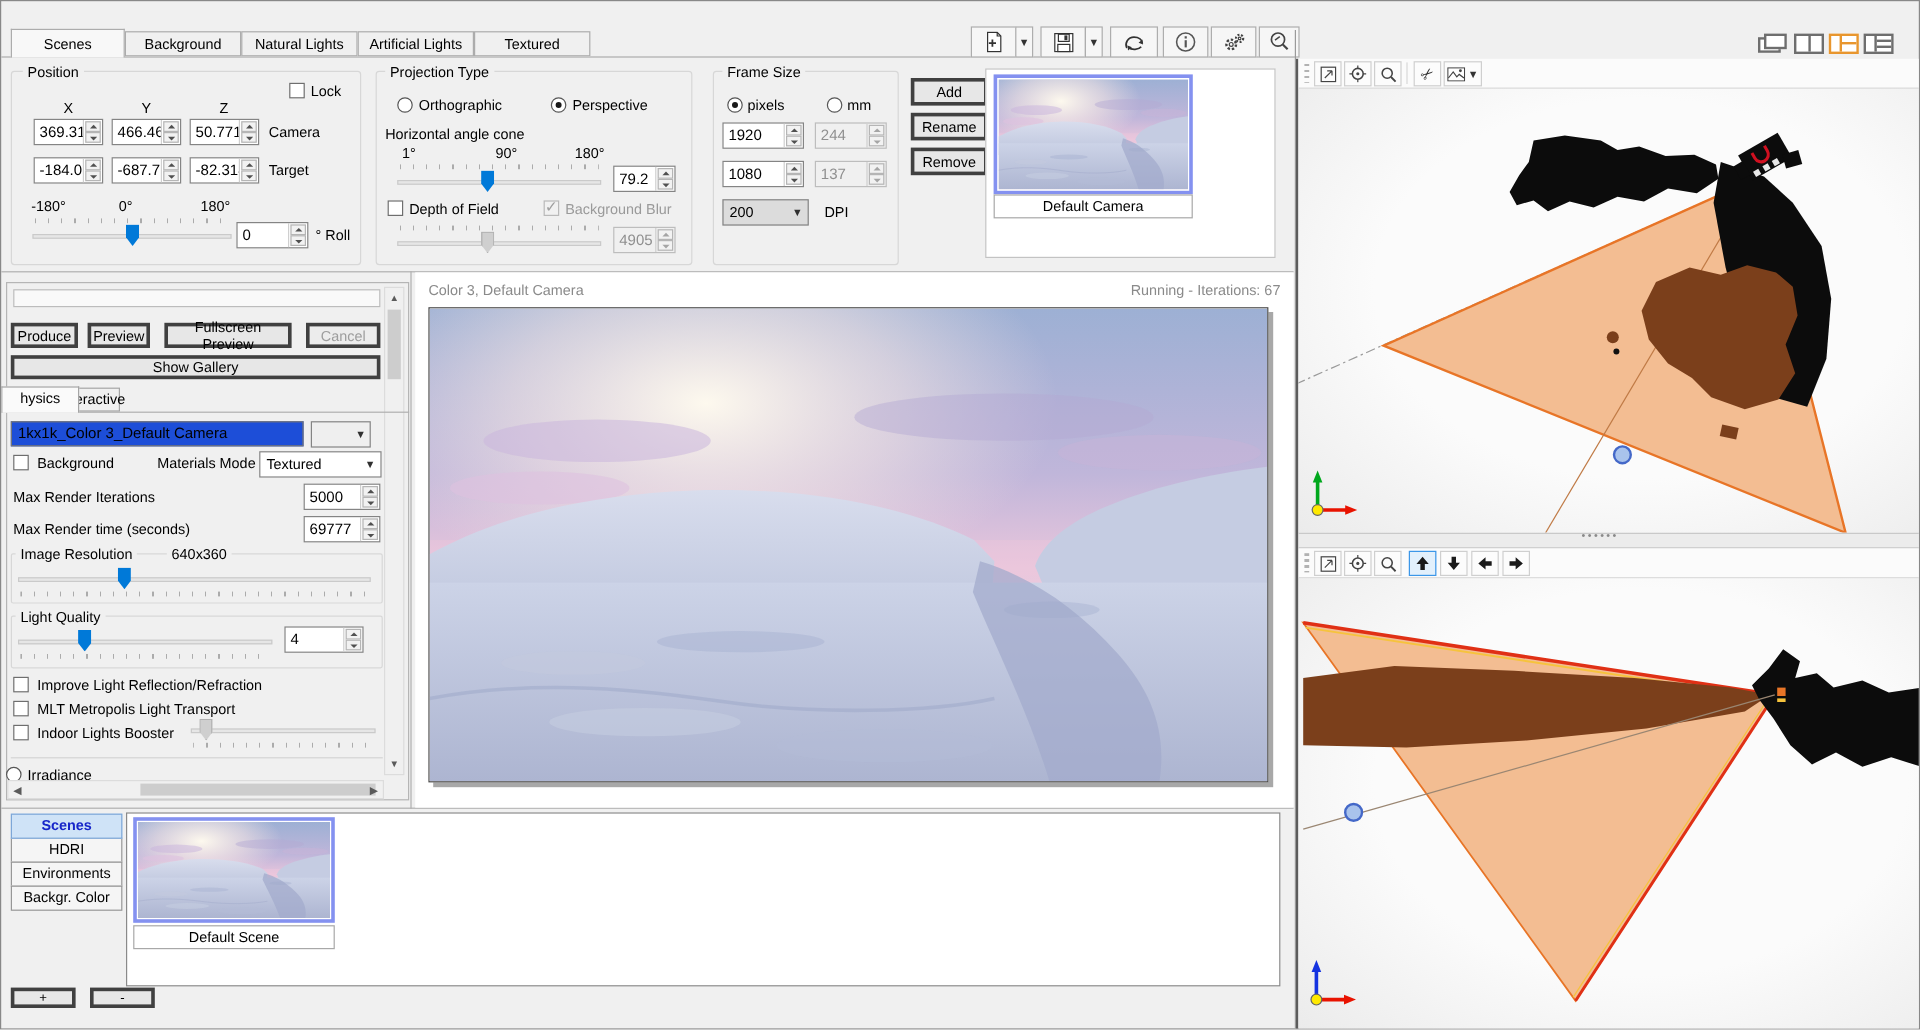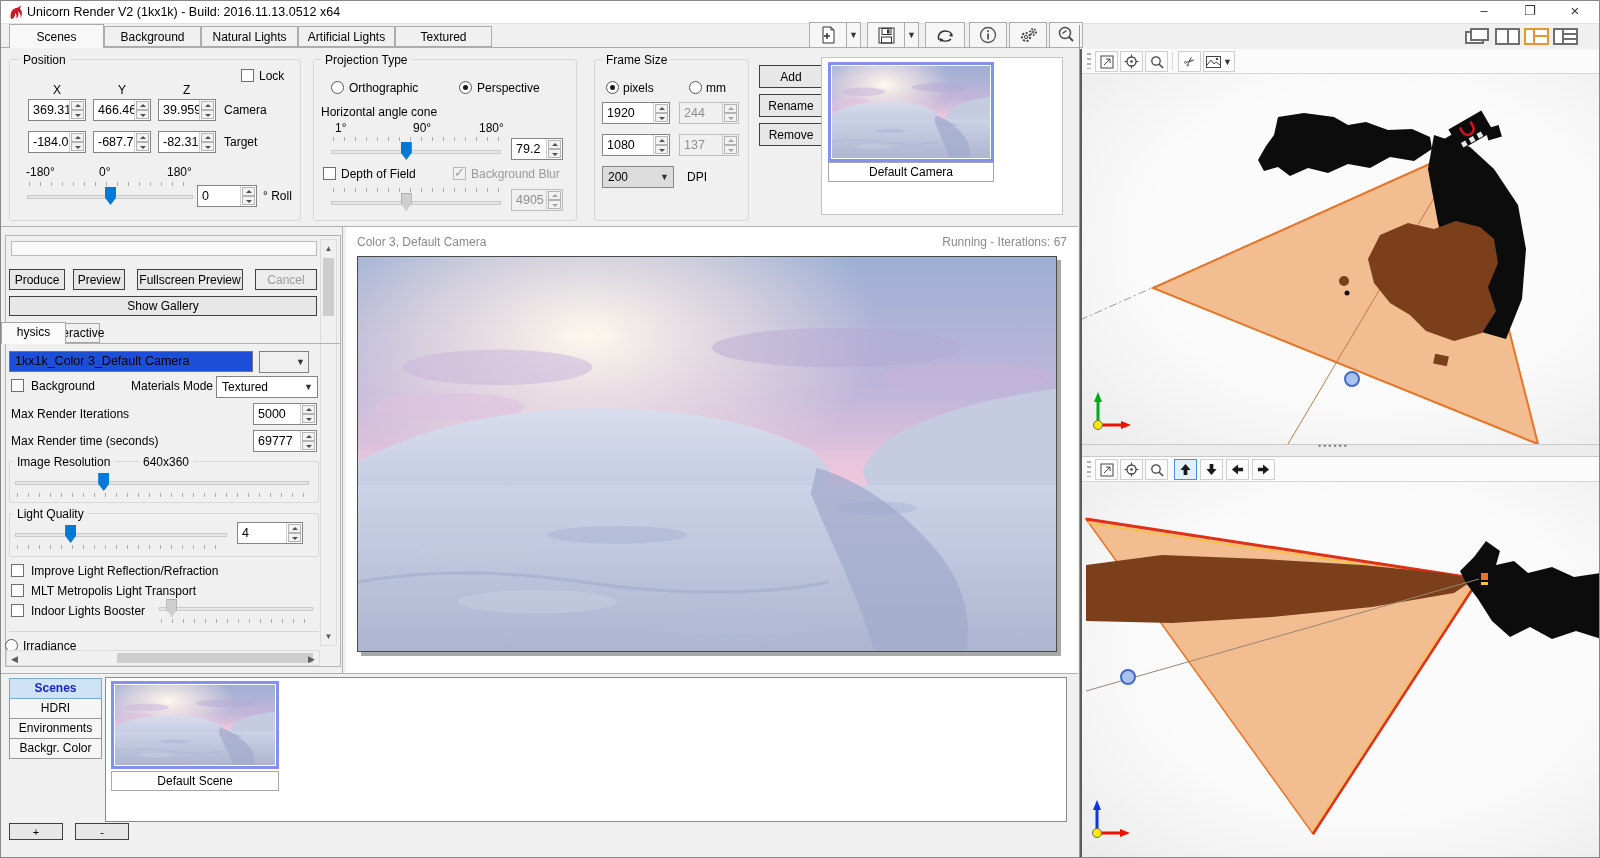--- a/index.html
+++ b/index.html
@@ -23,21 +23,21 @@
 
   
   .tbtn { position:absolute; top:21px; height:26px; background:#f6f6f6; border:1px solid #adadad; display:flex; align-items:center; justify-content:center; cursor:pointer; }
   .caret { font-size:9px; color:#333; }
 
   
   .groupbox { position:absolute; border:1px solid #d7d7d7; border-radius:3px; }
   .gb-label { position:absolute; background:#f0f0f0; padding:0 4px; font-size:12px; white-space:nowrap; z-index:2; }
 
   
-  .btn { position:absolute; background:#e7e7e7; border:1px solid #404040; text-align:center; font-size:12px; cursor:pointer; display:flex; align-items:center; justify-content:center; }
+  .btn { position:absolute; background:#e7e7e7; border:3px solid #404040; text-align:center; font-size:12px; cursor:pointer; display:flex; align-items:center; justify-content:center; }
   .btn.disabled { color:#9d9d9d; background:#ececec; }
 
   
   .spin { position:absolute; height:22px; background:#fff; border:1px solid #848484; display:flex; }
   .spin .val { flex:1; padding:3px 1px 0 4px; overflow:hidden; white-space:nowrap; font-size:12.5px; }
   .spin .arr { width:16px; display:flex; flex-direction:column; border-left:1px solid #cfcfcf; }
   .spin .arr i { flex:1; position:relative; background:#f2f2f2; border:1px solid #b5b5b5; margin:1px 1px 0 1px; }
   .spin .arr i.dn { margin:0 1px 1px 1px; }
   .spin .arr i.up::after, .spin .arr i.dn::after { content:""; position:absolute; left:50%; top:50%; transform:translate(-50%,-50%); border:3px solid transparent; }
   .spin .arr i.up::after { border-bottom-color:#505050; margin-top:-2px; }
@@ -143,29 +143,20 @@
         <path d="M0,330 C80,315 160,320 240,332 C320,344 420,342 472,330" stroke="#9aa3c6" stroke-width="3" fill="none" opacity="0.45"></path>
         <ellipse cx="120" cy="300" rx="60" ry="10" fill="#c3cade" opacity="0.5"></ellipse>
         <ellipse cx="260" cy="282" rx="70" ry="9" fill="#9fa8ca" opacity="0.35"></ellipse>
         <ellipse cx="180" cy="350" rx="80" ry="12" fill="#c8cfe2" opacity="0.5"></ellipse>
         <ellipse cx="380" cy="370" rx="90" ry="14" fill="#b4bcd6" opacity="0.45"></ellipse>
         <ellipse cx="520" cy="255" rx="40" ry="7" fill="#9fa8ca" opacity="0.35"></ellipse>
       </symbol>
     </defs>
   </svg>
 
-  <div class="titlebar">
-    <svg class="abs" style="left:7px;top:4px" width="16" height="16" viewBox="0 0 16 16">
-      <path d="M3,14 C1.5,8 4,3 10,2.5 L13,0.5 L12,4 C14.5,6 14.5,10 12.5,13 C13,10 12,7.5 10,6.5 C11,9 10.5,12 8,13.5 C9,11 8.5,9 7,8 C7.5,10.5 6.5,12.5 4.5,13.8 Z" fill="#c81a28"></path>
-    </svg>
-    <span class="title-text">Unicorn Render V2 (1kx1k) - Build: 2016.11.13.0512 x64</span>
-    <span class="winbtn" style="left:1467px">–</span>
-    <span class="winbtn" style="left:1513px">❐</span>
-    <span class="winbtn" style="left:1558px;font-size:15px">×</span>
-  </div>
 
   <div class="tabline"></div>
   <div class="tab active" style="left:8px;width:95px">Scenes</div>
   <div class="tab" style="left:103px;width:97px">Background</div>
   <div class="tab" style="left:200px;width:97px">Natural Lights</div>
   <div class="tab" style="left:297px;width:97px">Artificial Lights</div>
   <div class="tab" style="left:394px;width:97px">Textured</div>
 
   <div class="tbtn" style="left:808px;width:38px">
     <svg width="16" height="18" viewBox="0 0 16 18">
@@ -235,21 +226,21 @@
       </span>
     </div>
   <div class="spin" style="left:92px;top:98px;width:58px">
       <span class="val">466.464</span>
       <span class="arr">
         <i class="up"></i>
         <i class="dn"></i>
       </span>
     </div>
   <div class="spin" style="left:157px;top:98px;width:58px">
-      <span class="val">39.959</span>
+      <span class="val">50.771</span>
       <span class="arr">
         <i class="up"></i>
         <i class="dn"></i>
       </span>
     </div>
   <span class="lbl" style="left:223px;top:102px">Camera</span>
 
   <div class="spin" style="left:27px;top:130px;width:58px">
       <span class="val">-184.070</span>
       <span class="arr">

